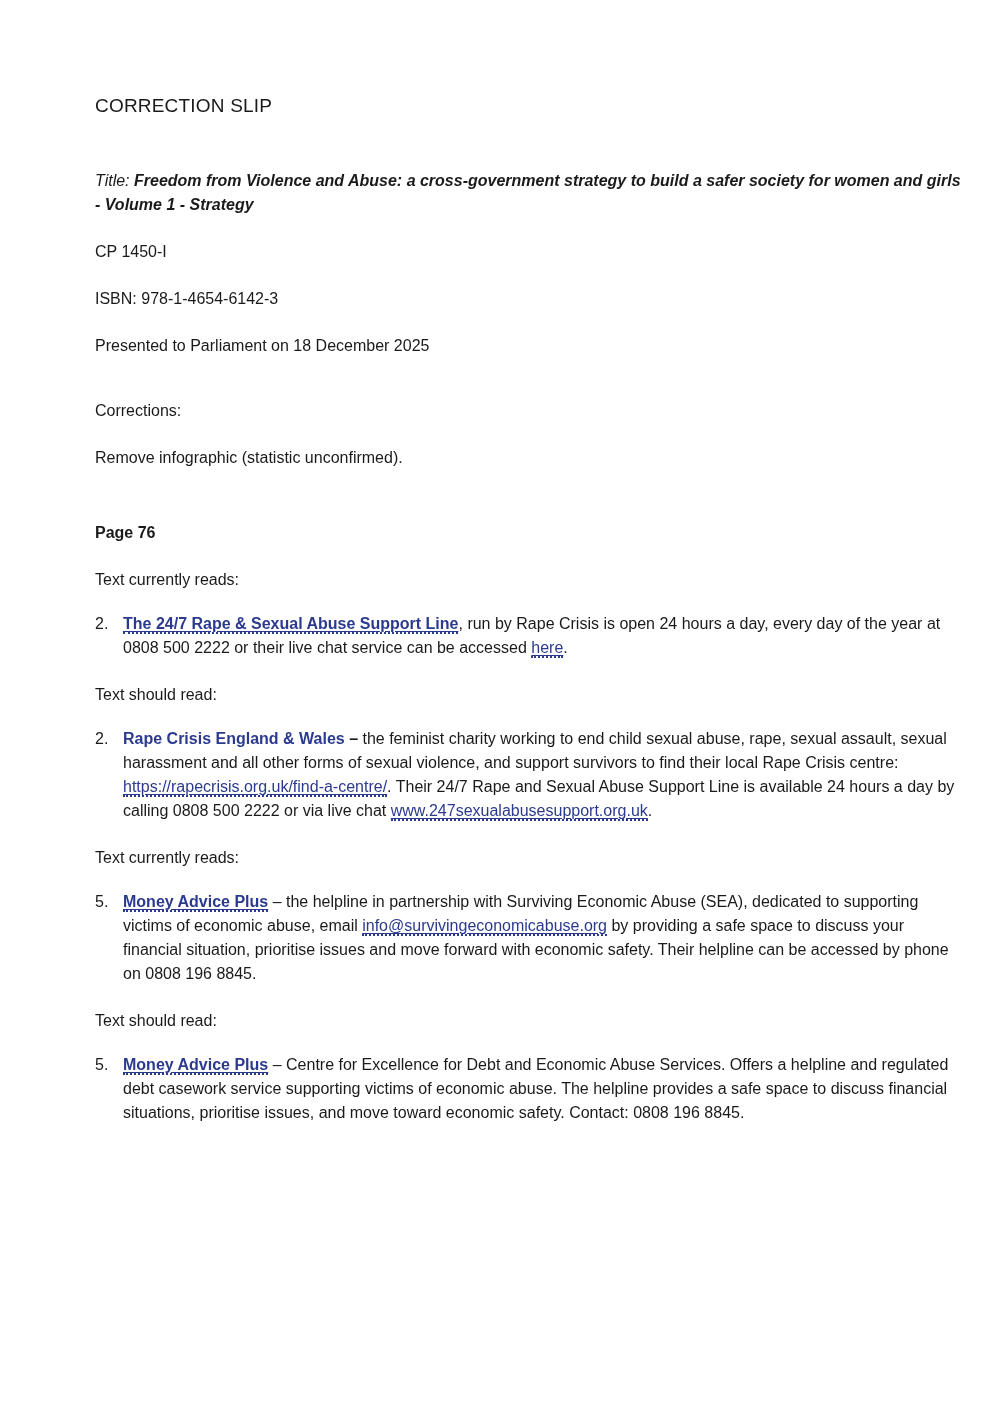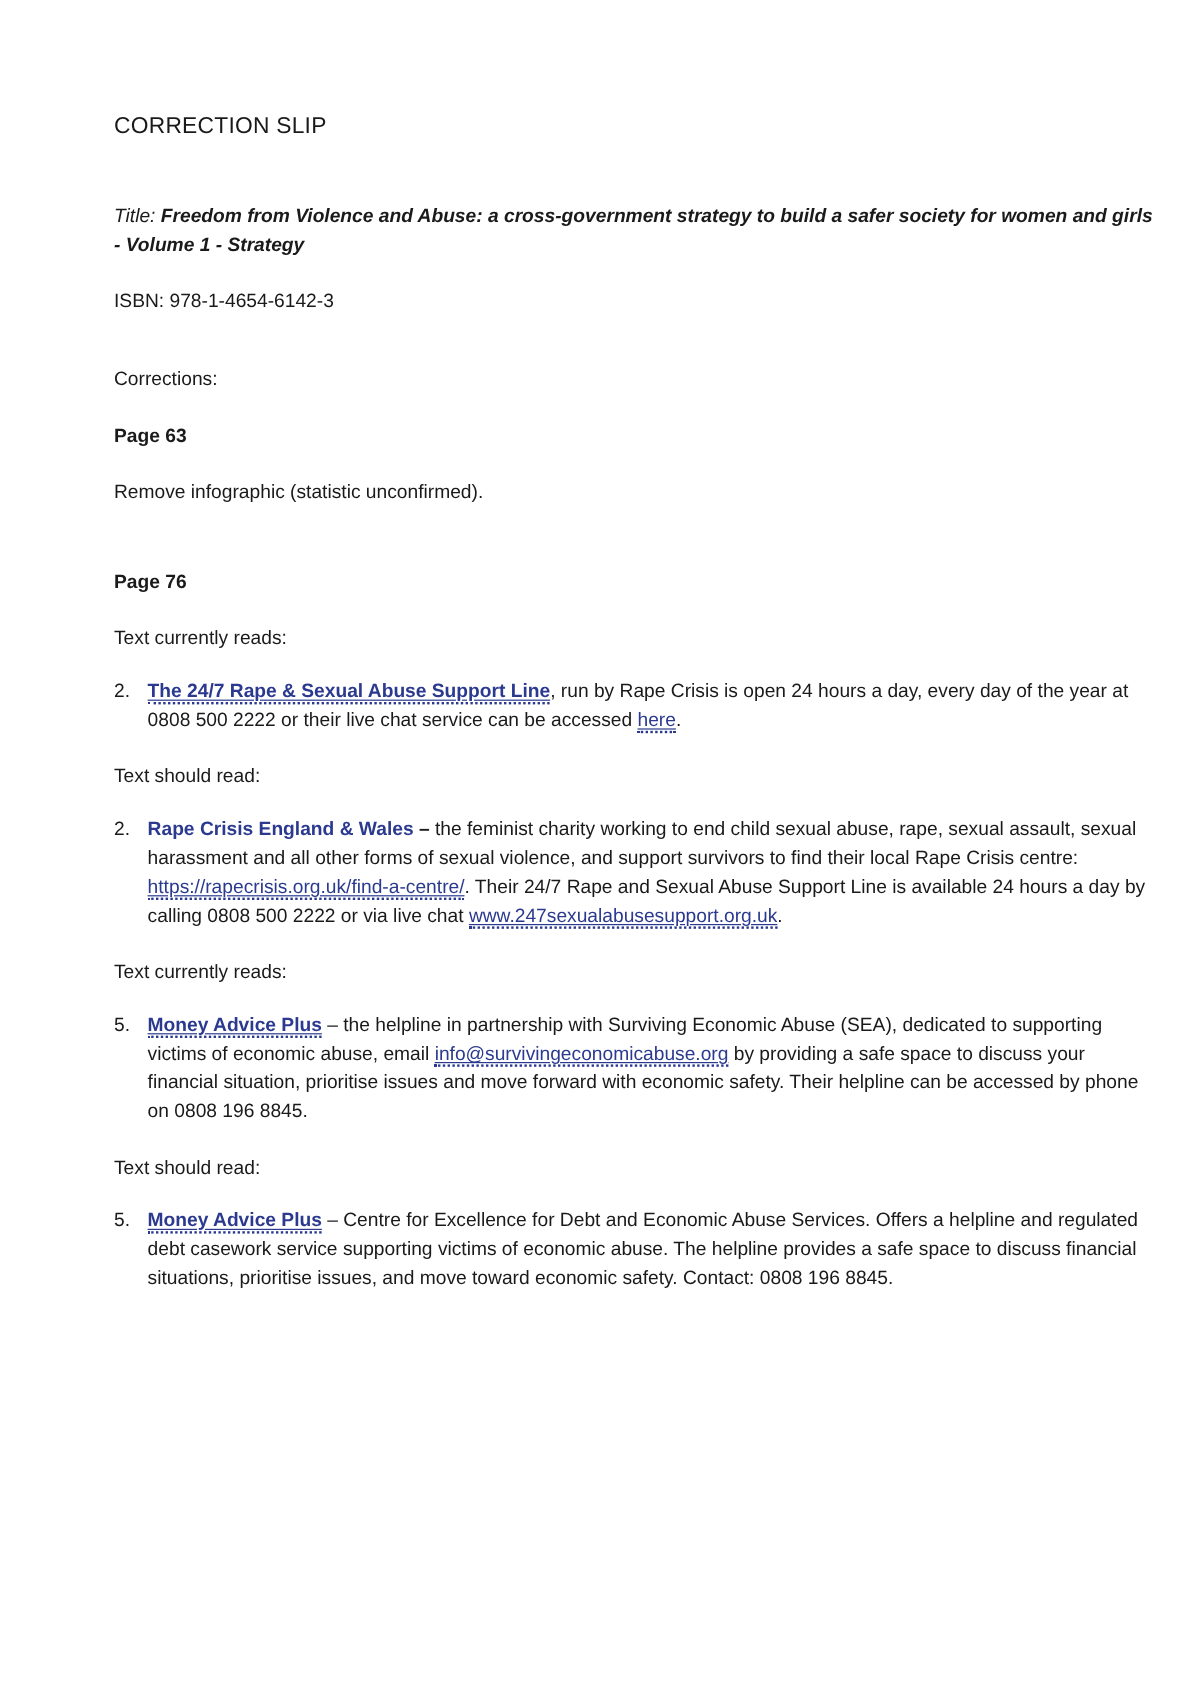--- a/index.html
+++ b/index.html
@@ -55,27 +55,28 @@
 </head>
 <body>
 
 <div class="page">
 
   <h1 class="doc-heading">CORRECTION SLIP</h1>
 
   <p class="m-title"><span>Title: </span><span class="b">Freedom from Violence and Abuse: a cross-government strategy to build a safer society for women and girls - Volume 1 - Strategy</span></p>
 
 
+  <p>CP 1450-I</p>
 
   <p>ISBN: 978-1-4654-6142-3</p>
 
+  <p>Presented to Parliament on 18 December 2025</p>
 
   <p class="m-section"><span class="u">Corrections:</span></p>
 
-  <p class="page-heading">Page 63</p>
 
   <p>Remove infographic (statistic unconfirmed).</p>
 
   <p class="page-heading m-section2">Page 76</p>
 
   <p>Text currently reads:</p>
 
   <div class="li">
     <span class="num">2.</span>
     <span class="content"><a class="lnk b">The 24/7 Rape &amp; Sexual Abuse Support Line</a><span>, run by Rape Crisis is open 24 hours a day, every day of the year at 0808 500 2222 or their live chat service can be accessed </span><a class="lnk">here</a><span>.</span></span>

